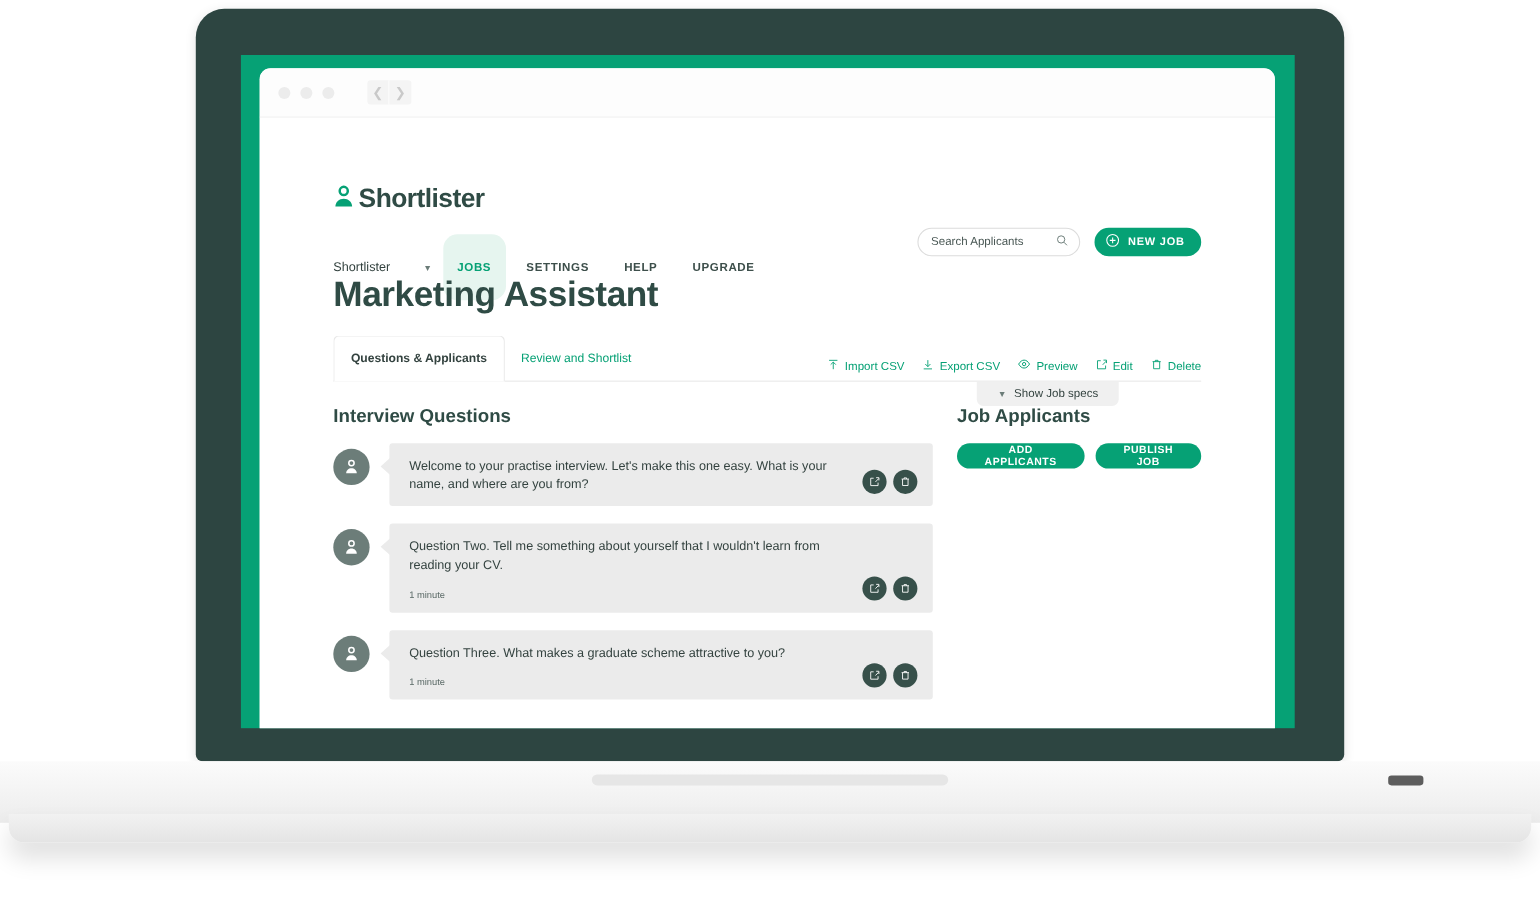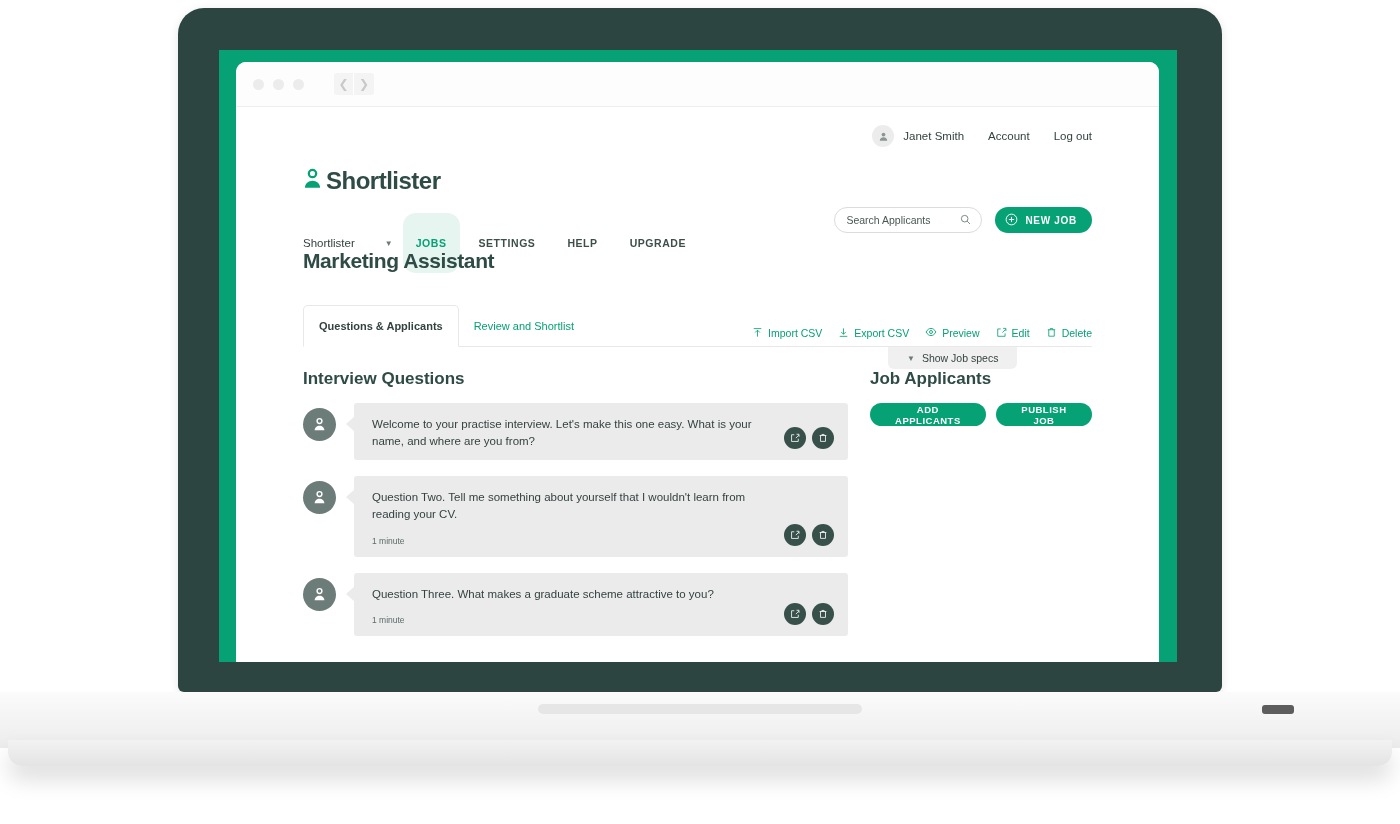--- a/index.html
+++ b/index.html
@@ -121,21 +121,21 @@
   .search-box input::placeholder { color: #4a5855; }
   .btn-new-job {
     height: 26px; background: #06a175; color: #fff; border: 0; border-radius: 13px;
     display: flex; align-items: center; gap: 7px; padding: 0 15px 0 10px;
     font-size: 10px; font-weight: bold; letter-spacing: .7px;
     font-family: inherit; cursor: pointer;
   }
 
   .page-title {
     position: absolute; left: 67px; top: 142px;
-    font-size: 21px; color: #2f4b45; letter-spacing: -.4px;
+    font-size: 32px; color: #2f4b45; letter-spacing: -.4px;
   }
 
   
   .tabs-row {
     position: absolute; left: 67px; right: 67px; top: 212px;
     display: flex; align-items: flex-end;
     border-bottom: 1px solid #e8e8e8; height: 28px;
   }
   .tab {
     font-size: 11px; padding: 14px 15px; border-radius: 5px 5px 0 0;
@@ -212,35 +212,20 @@
       <span class="chrome-dot"></span>
       <span class="chrome-dot"></span>
       <div class="chrome-nav">
         <span class="chrome-nav-btn">❮</span>
         <span class="chrome-nav-btn">❯</span>
       </div>
     </div>
 
     <div class="app-page">
 
-      <div class="app-topbar">
-        <div class="user-cluster">
-          <div class="user-chip">
-            <span class="avatar-circle">
-              <svg width="11" height="11" viewBox="0 0 16 16" fill="#8b9793">
-                <circle cx="8" cy="5.2" r="2.7"></circle>
-                <path d="M2.6 14.2c0-3 2.4-5 5.4-5s5.4 2 5.4 5z"></path>
-              </svg>
-            </span>
-            <span class="user-name">Janet Smith</span>
-          </div>
-          <a class="topbar-link" href="#">Account</a>
-          <a class="topbar-link" href="#">Log out</a>
-        </div>
-      </div>
 
       <div class="brand-row">
         <span>
           <svg width="19" height="22" viewBox="0 0 16 18" fill="#06a175">
             <circle cx="8" cy="4.4" r="3.1" fill="none" stroke="#06a175" stroke-width="1.9"></circle>
             <path d="M1.6 16.4c0-3.5 2.9-6 6.4-6s6.4 2.5 6.4 6z"></path>
           </svg>
         </span>
         <span class="brand-name">Shortlister</span>
       </div>

